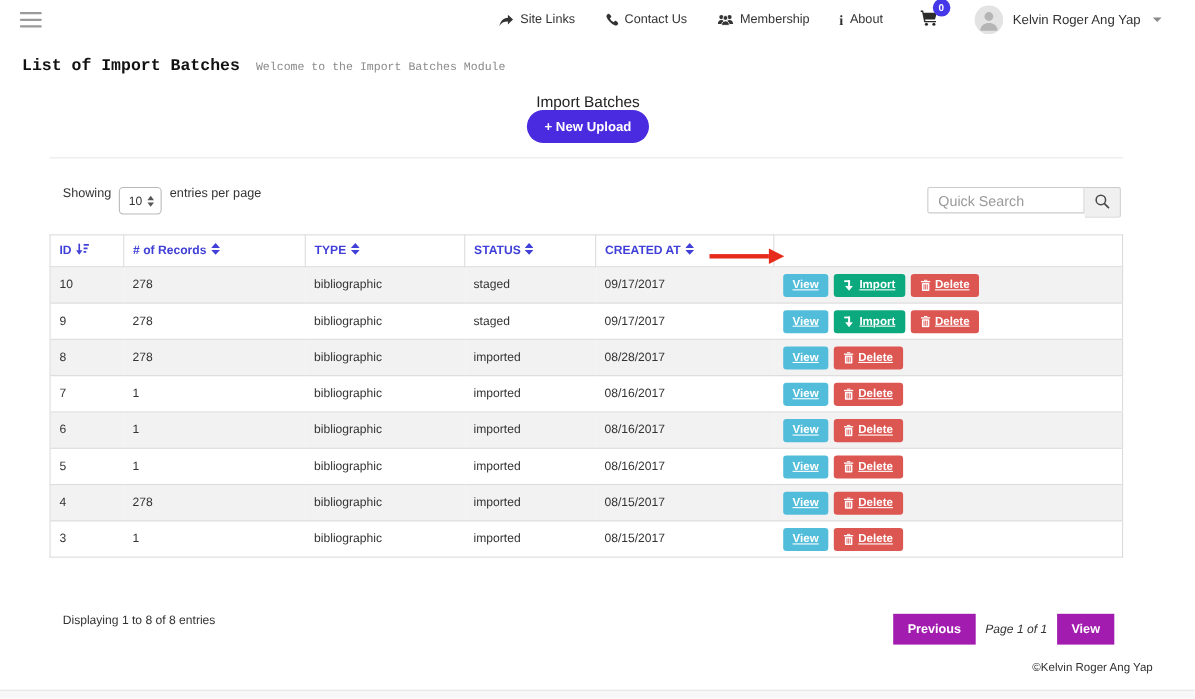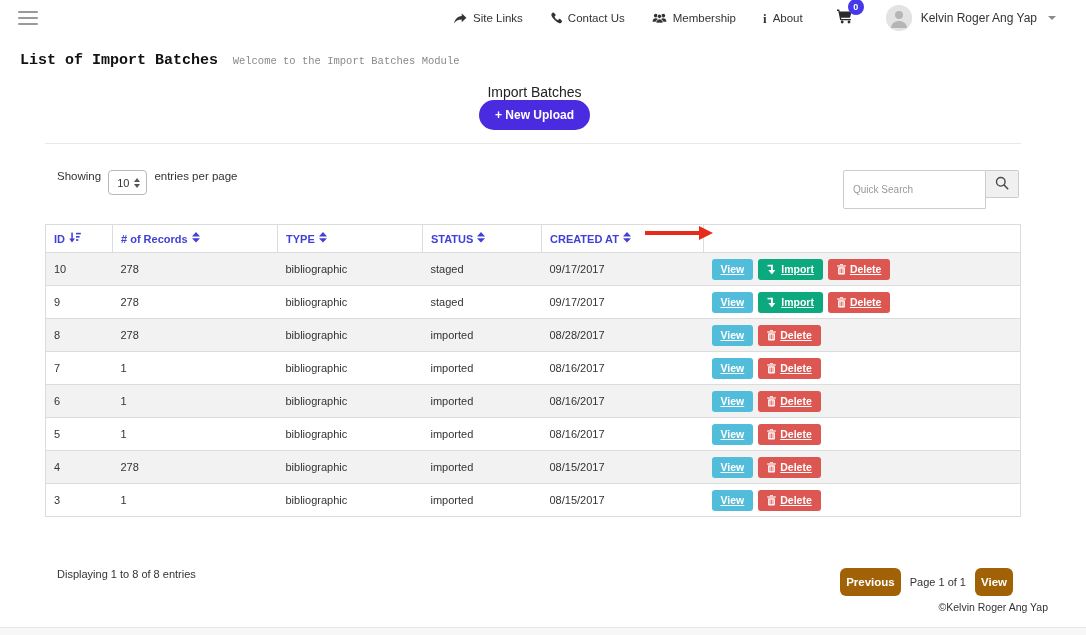--- a/index.html
+++ b/index.html
@@ -48,22 +48,22 @@
     display:inline-flex; align-items:center; gap:5px; margin:0 7px;
     border:1px solid #b9b9b9; border-radius:4px; background:#fff; height:25px; padding:0 6px 0 8px;
     font-size:11px; cursor:pointer;
   }
   .stepper { display:flex; flex-direction:column; gap:2px; }
   .stepper i { display:block; width:0; height:0; border-left:3.5px solid transparent; border-right:3.5px solid transparent; }
   .stepper .up { border-bottom:4px solid #555; }
   .stepper .dn { border-top:4px solid #555; }
   .search-group { margin-left:auto; display:flex; }
   .search-input {
-    width:143px; height:39px; border:1px solid #ccc; border-radius:2px 0 0 2px;
-    padding:0 9px; font-size:10px; font-family:inherit; color:#333; outline:none;
+    width:143px; height:24px; border:1px solid #ccc; border-radius:2px 0 0 2px;
+    padding:0 9px; font-size:13px; font-family:inherit; color:#333; outline:none;
   }
   .search-input::placeholder { color:#9a9a9a; }
   .search-btn {
     width:33px; height:28px; border:1px solid #ccc; border-left:none; background:#f0f0f0;
     border-radius:0 2px 2px 0; cursor:pointer; display:flex; align-items:center; justify-content:center;
   }
 
   
   table { width:100%; border-collapse:collapse; margin-top:1px; }
   table, th { border:1px solid #dcdcdc; }
@@ -79,24 +79,24 @@
   .btn svg { display:block; }
   .btn-view { background:#52bdda; }
   .btn-import { background:#0ca97e; }
   .btn-delete { background:#dc5652; }
 
   
   .table-foot { display:flex; margin:51px 8px 0 12px; }
   .summary { font-size:11px; color:#333; }
   .pager { margin-left:auto; display:flex; align-items:center; }
   .btn-page {
-    background:#a16207; color:#fff; border:none; border-radius:6px; cursor:pointer;
-    font-size:11.5px; font-weight:700; padding:8px 6px; font-family:inherit;
-  }
-  .page-status { font-size:11px; color:#333; margin:0 9px; }
+    background:#a21caf; color:#fff; border:none; border-radius:0; cursor:pointer;
+    font-size:11.5px; font-weight:700; padding:8px 13px; font-family:inherit;
+  }
+  .page-status { font-size:11px; color:#333; margin:0 9px;font-style:italic; }
 
   
   .copyright { position:absolute; right:38px; top:601px; font-size:10.5px; color:#333; }
   .bottom-bar { position:absolute; left:0; bottom:0; width:100%; height:8px; background:#f7f7f7; border-top:1px solid #e6e6e6; }
 
   
   .arrow-annotation { position:absolute; left:645px; top:226px; width:68px; height:14px; pointer-events:none; }
   .arrow-annotation .tail { position:absolute; left:0; top:5px; width:54px; height:4px; background:#e62a1c; }
   .arrow-annotation .head { position:absolute; left:54px; top:0; width:0; height:0; border-left:14px solid #e62a1c; border-top:7px solid transparent; border-bottom:7px solid transparent; }
 </style>

